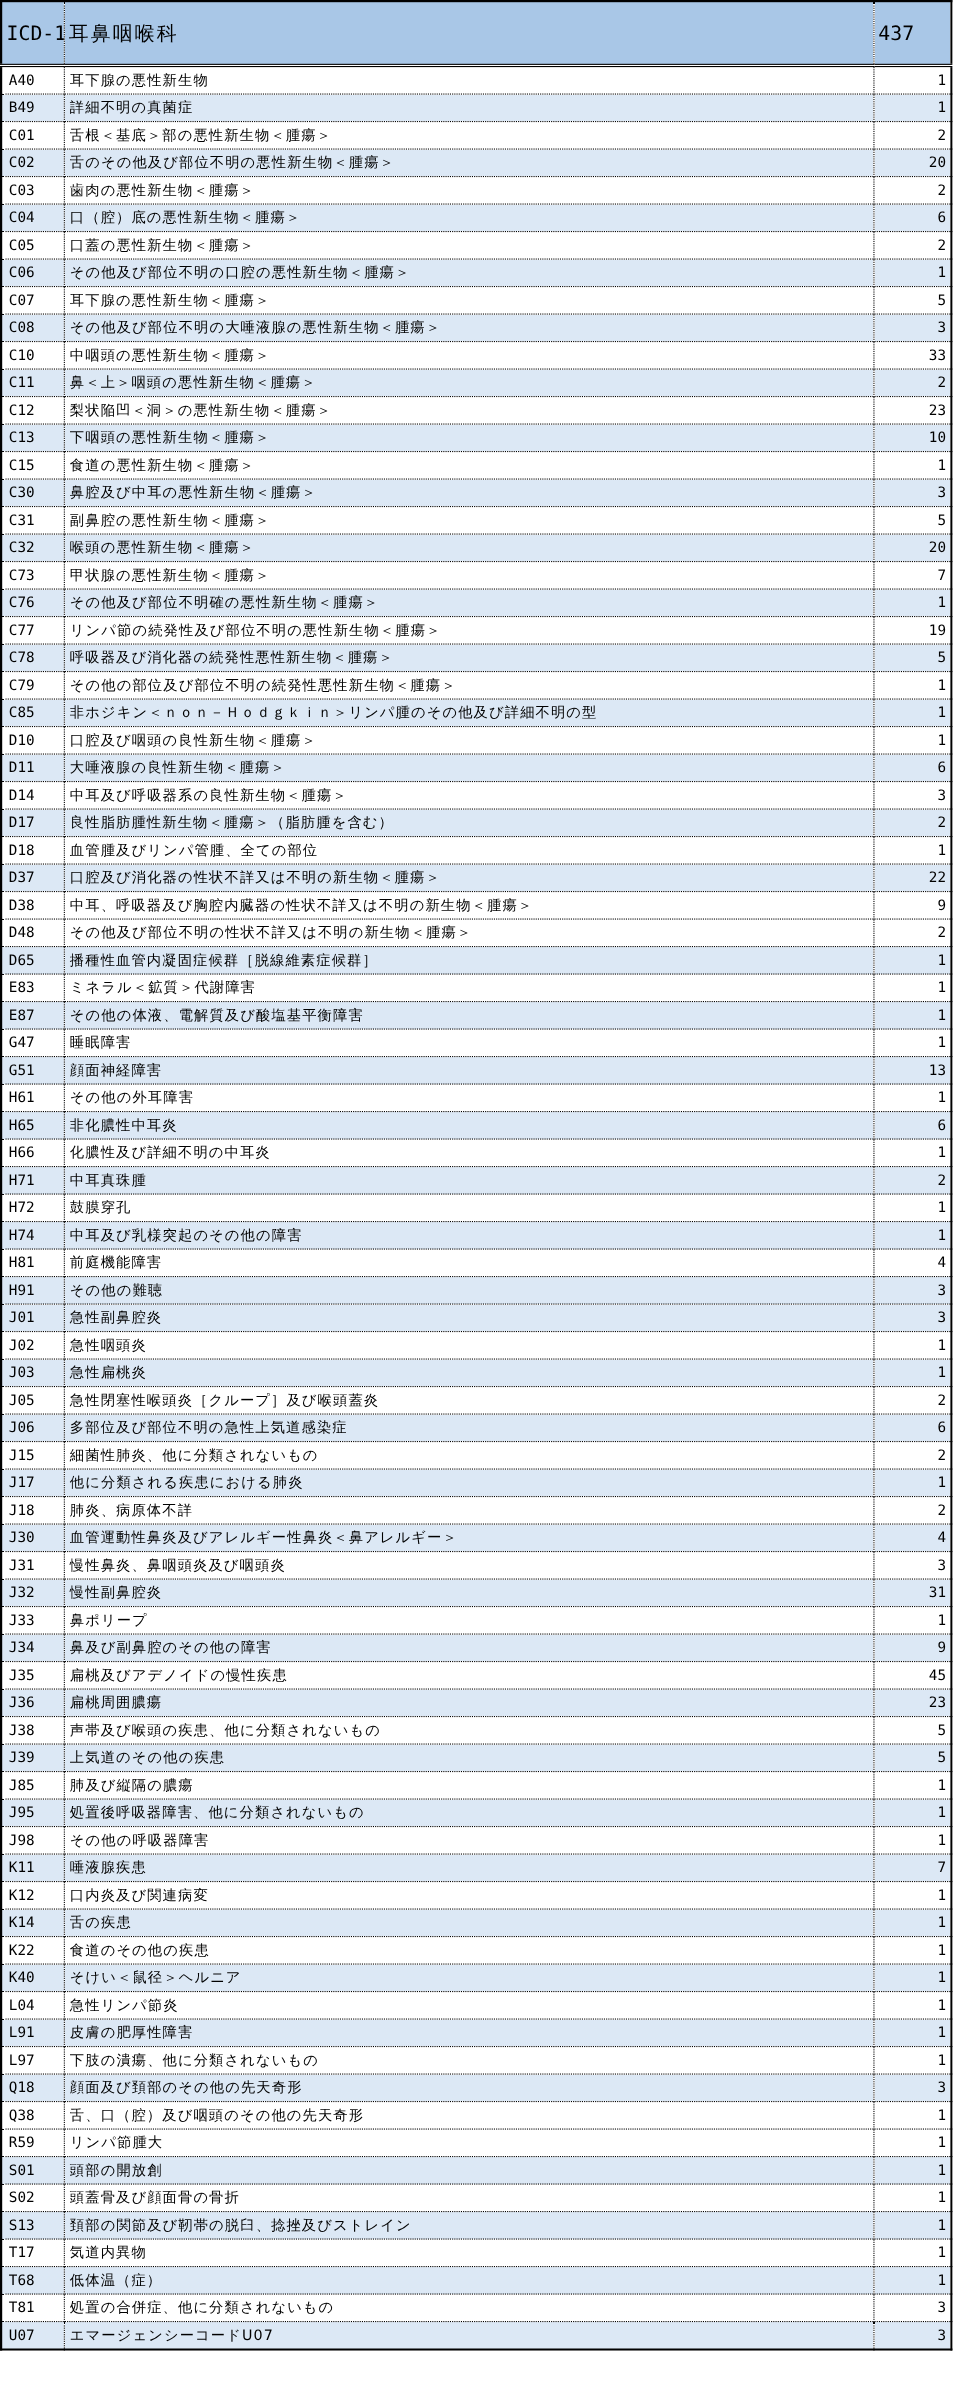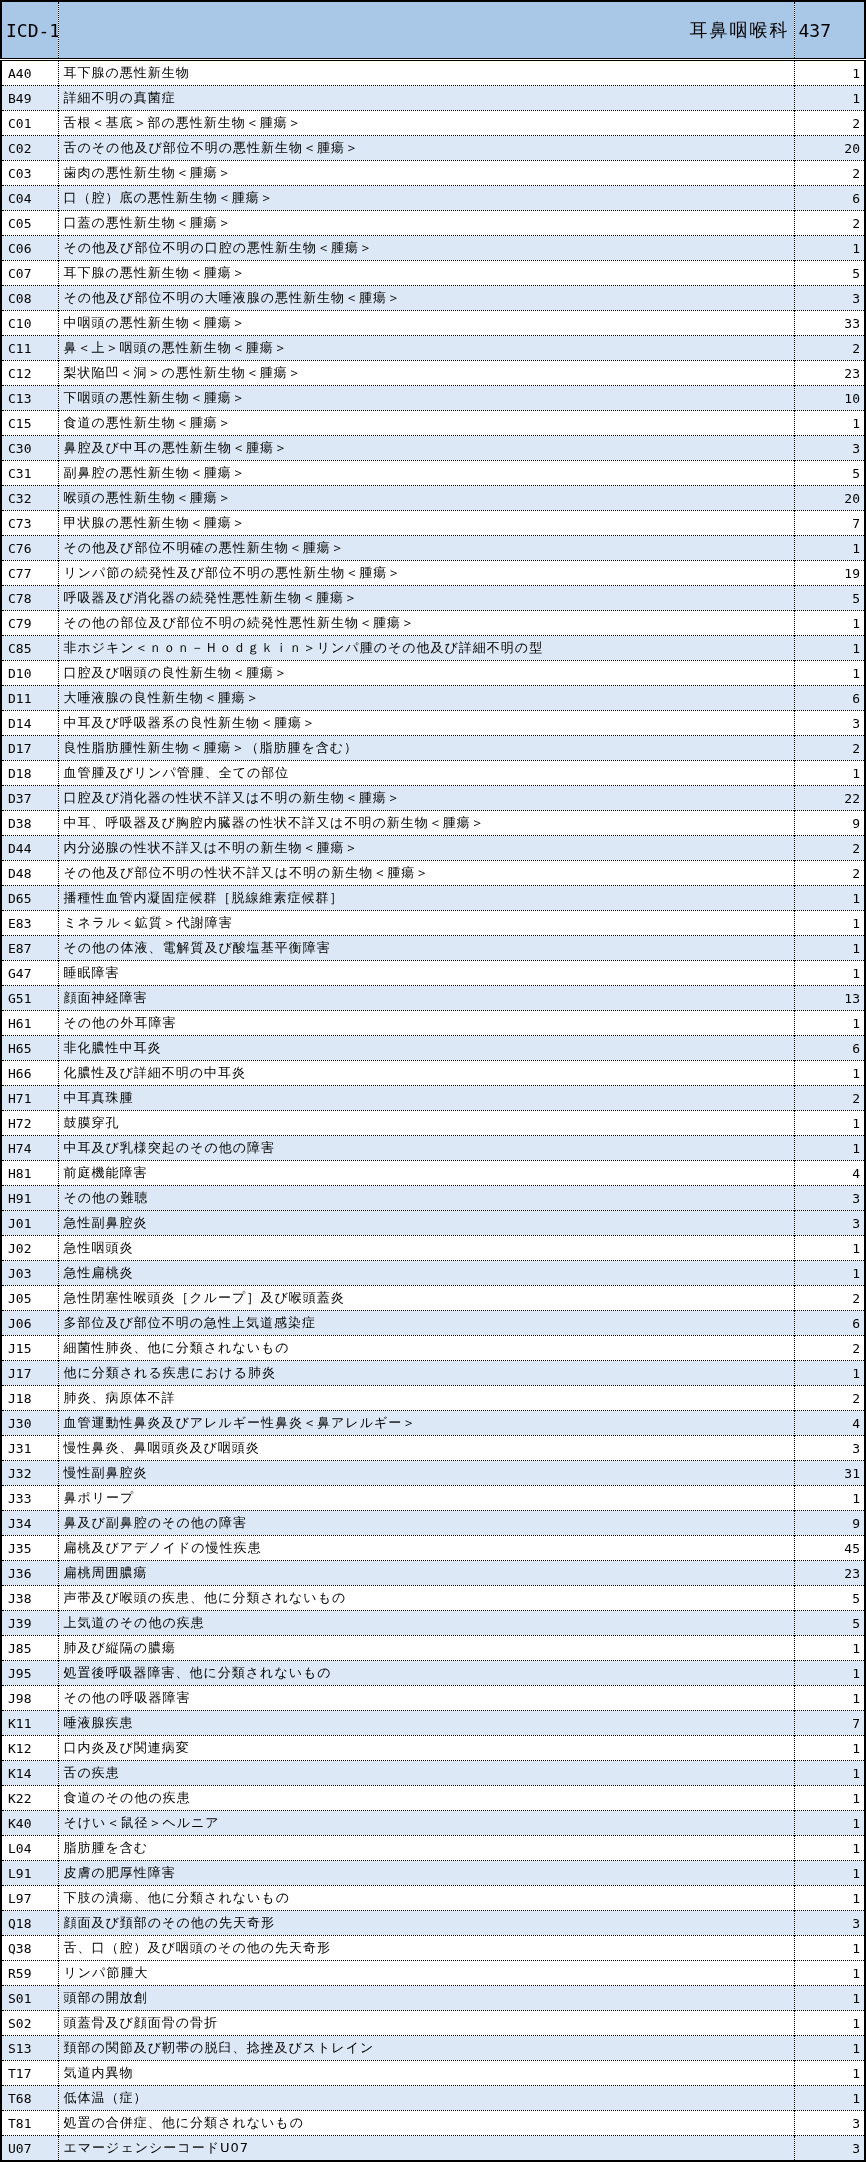--- a/index.html
+++ b/index.html
@@ -28,21 +28,21 @@
     padding: 16px 4px;
     overflow: hidden;
     white-space: nowrap;
   }
   th.h-code {
     text-align: center;
     font-family: "DejaVu Sans Mono", monospace;
     border-left: none;
   }
   th.h-dept {
-    text-align: right;
+    text-align: left;
     letter-spacing: 2px;
     margin-left: 36px;
   }
   th.h-total {
     text-align: left;
     font-family: "DejaVu Sans Mono", monospace;
   }
   tbody td {
     height: 24px;
     border-top: 1px dotted #000000;
@@ -233,25 +233,20 @@
       <tr class="alt">
         <td class="code-cell">D37</td>
         <td class="name-cell">口腔及び消化器の性状不詳又は不明の新生物＜腫瘍＞</td>
         <td class="count-cell">22</td>
       </tr>
       <tr>
         <td class="code-cell">D38</td>
         <td class="name-cell">中耳、呼吸器及び胸腔内臓器の性状不詳又は不明の新生物＜腫瘍＞</td>
         <td class="count-cell">9</td>
       </tr>
-      <tr class="alt">
-        <td class="code-cell">D44</td>
-        <td class="name-cell">内分泌腺の性状不詳又は不明の新生物＜腫瘍＞</td>
-        <td class="count-cell">2</td>
-      </tr>
       <tr>
         <td class="code-cell">D48</td>
         <td class="name-cell">その他及び部位不明の性状不詳又は不明の新生物＜腫瘍＞</td>
         <td class="count-cell">2</td>
       </tr>
       <tr class="alt">
         <td class="code-cell">D65</td>
         <td class="name-cell">播種性血管内凝固症候群［脱線維素症候群］</td>
         <td class="count-cell">1</td>
       </tr>
@@ -435,21 +430,21 @@
         <td class="name-cell">食道のその他の疾患</td>
         <td class="count-cell">1</td>
       </tr>
       <tr class="alt">
         <td class="code-cell">K40</td>
         <td class="name-cell">そけい＜鼠径＞ヘルニア</td>
         <td class="count-cell">1</td>
       </tr>
       <tr>
         <td class="code-cell">L04</td>
-        <td class="name-cell">脂肪腫を含む</td>
+        <td class="name-cell">急性リンパ節炎</td>
         <td class="count-cell">1</td>
       </tr>
       <tr class="alt">
         <td class="code-cell">L91</td>
         <td class="name-cell">皮膚の肥厚性障害</td>
         <td class="count-cell">1</td>
       </tr>
       <tr>
         <td class="code-cell">L97</td>
         <td class="name-cell">下肢の潰瘍、他に分類されないもの</td>

